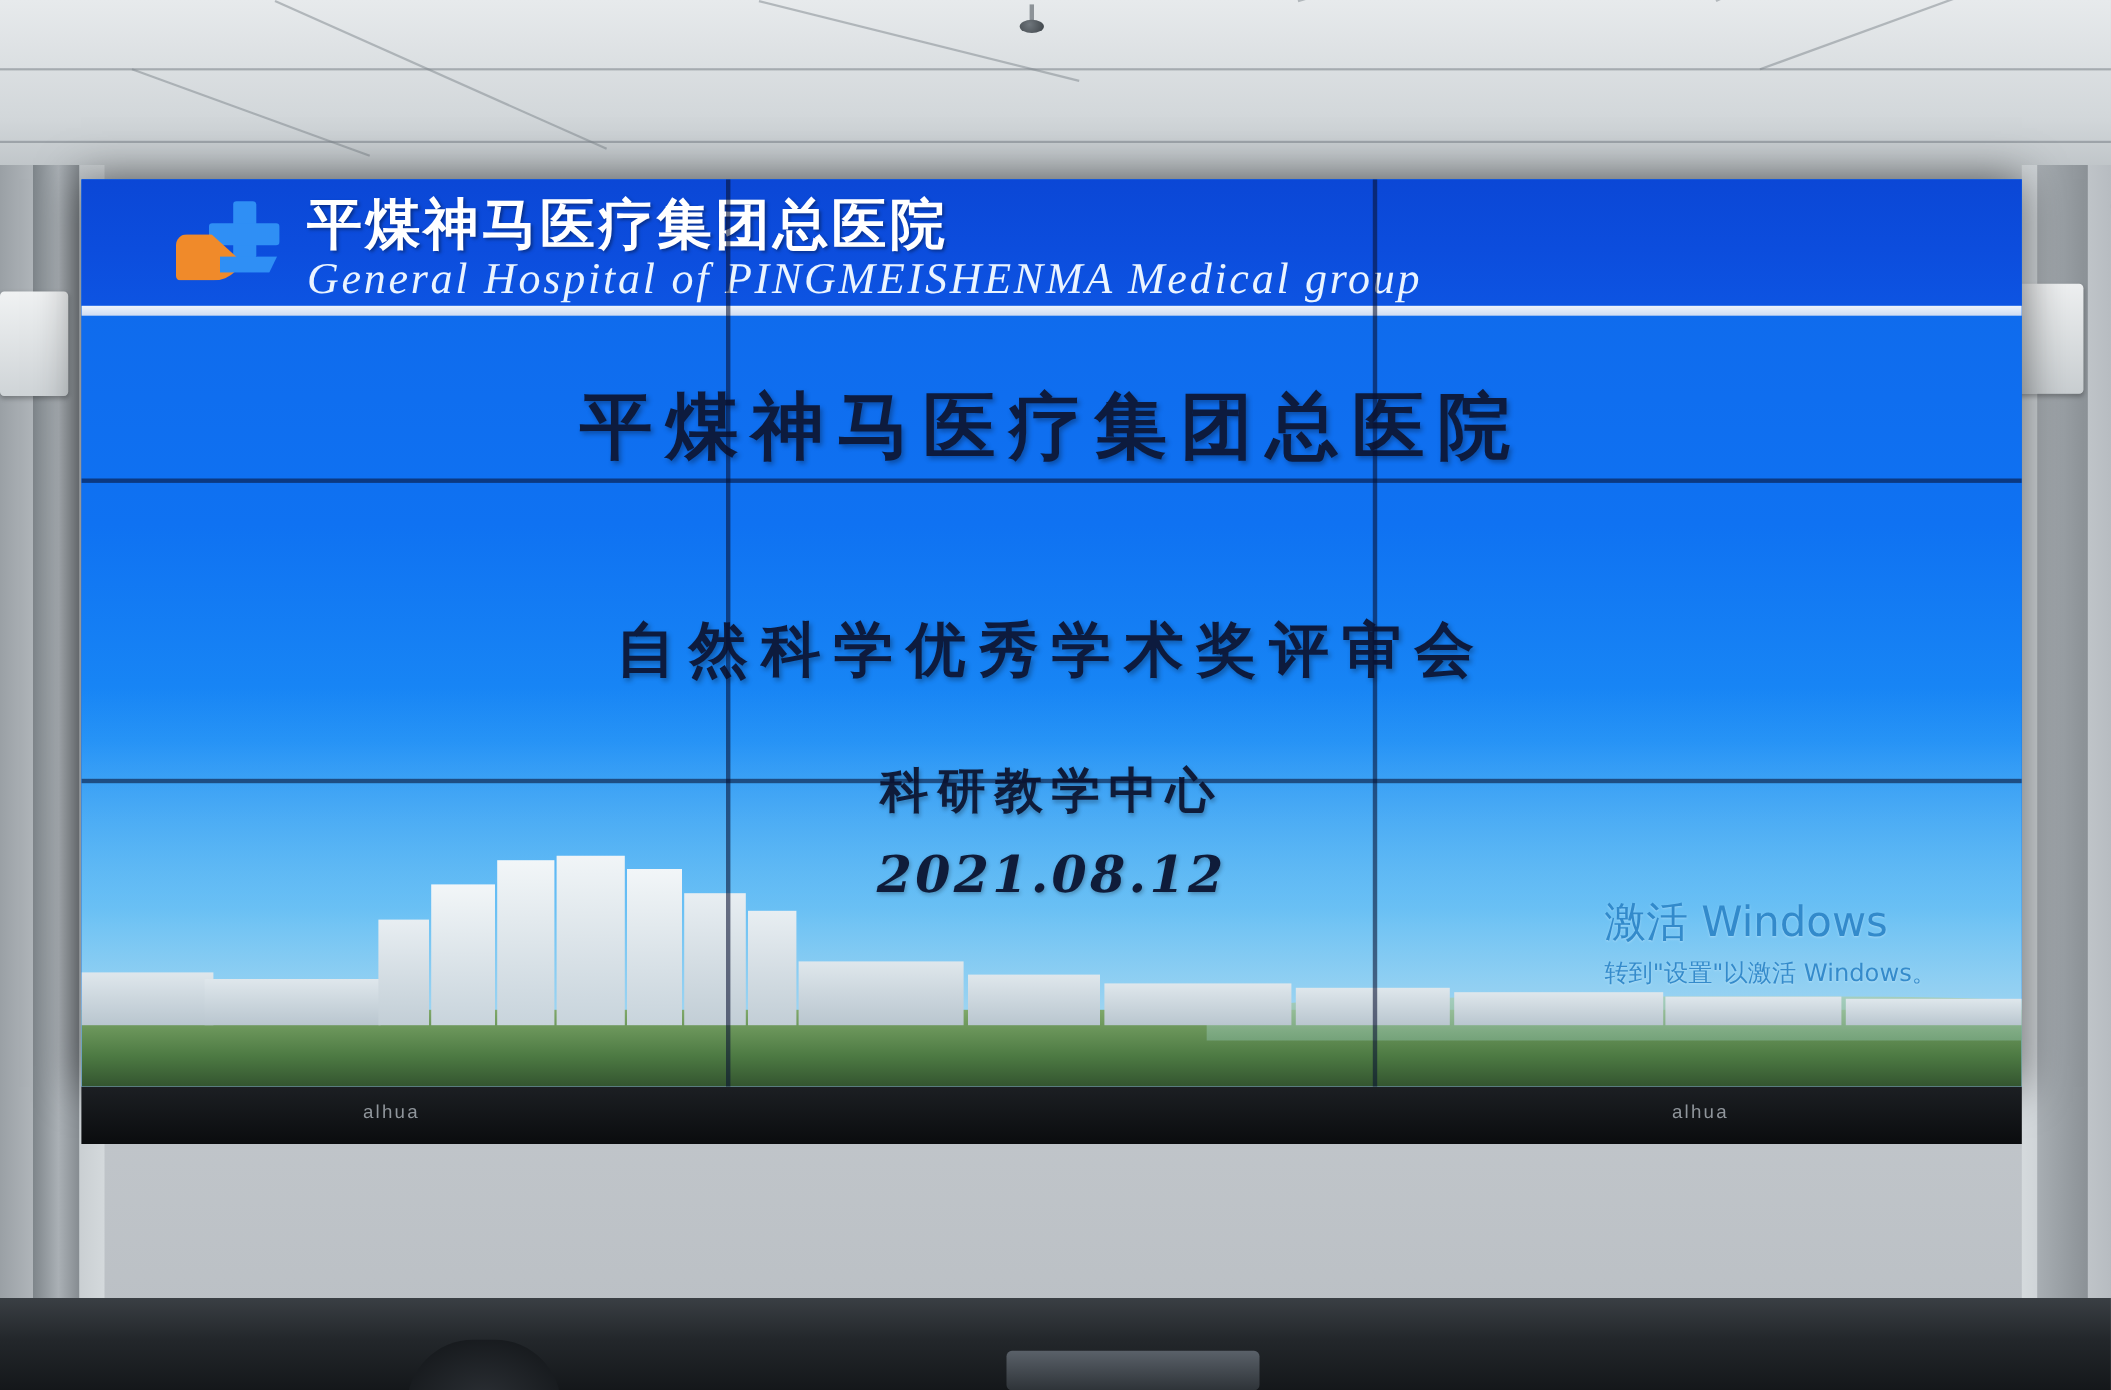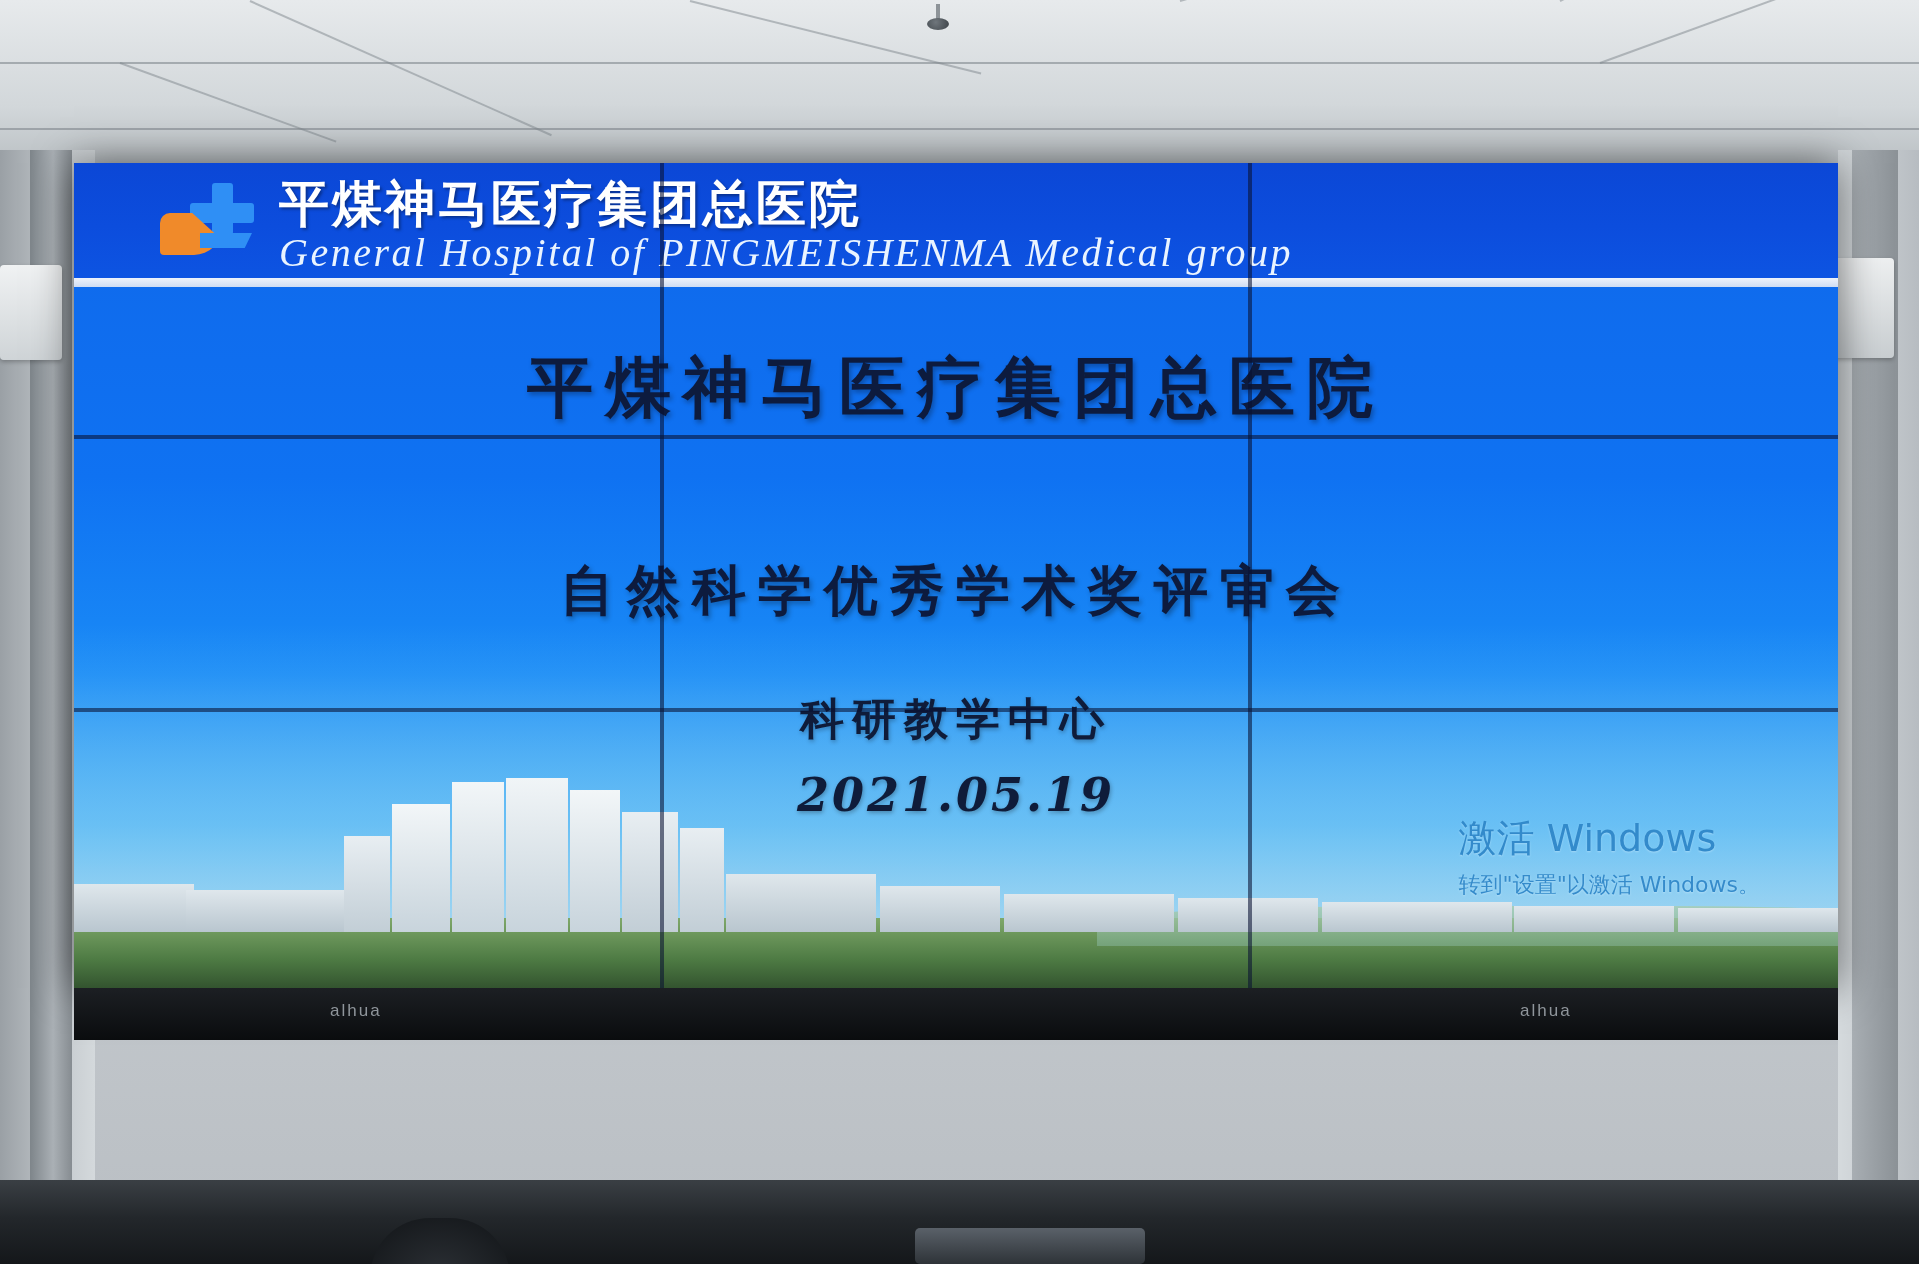--- a/index.html
+++ b/index.html
@@ -173,21 +173,21 @@
         <div class="swoosh"></div>
         <div class="swoosh2"></div>
       </div>
 
       <div class="hdr-cn">平煤神马医疗集团总医院</div>
       <div class="hdr-en">General Hospital of  PINGMEISHENMA Medical group</div>
 
       <div class="t-line1">平煤神马医疗集团总医院</div>
       <div class="t-line2">自然科学优秀学术奖评审会</div>
       <div class="t-dept">科研教学中心</div>
-      <div class="t-date">2021.05.19</div>
+      <div class="t-date">2021.08.12</div>
 
       <div class="wm">
         <div class="w1">激活 Windows</div>
         <div class="w2">转到"设置"以激活 Windows。</div>
       </div>
     </div>
 
     <div class="seam-v" style="left:586px;"></div>
     <div class="seam-v" style="left:1174px;"></div>
     <div class="seam-h" style="top:272px;"></div>

